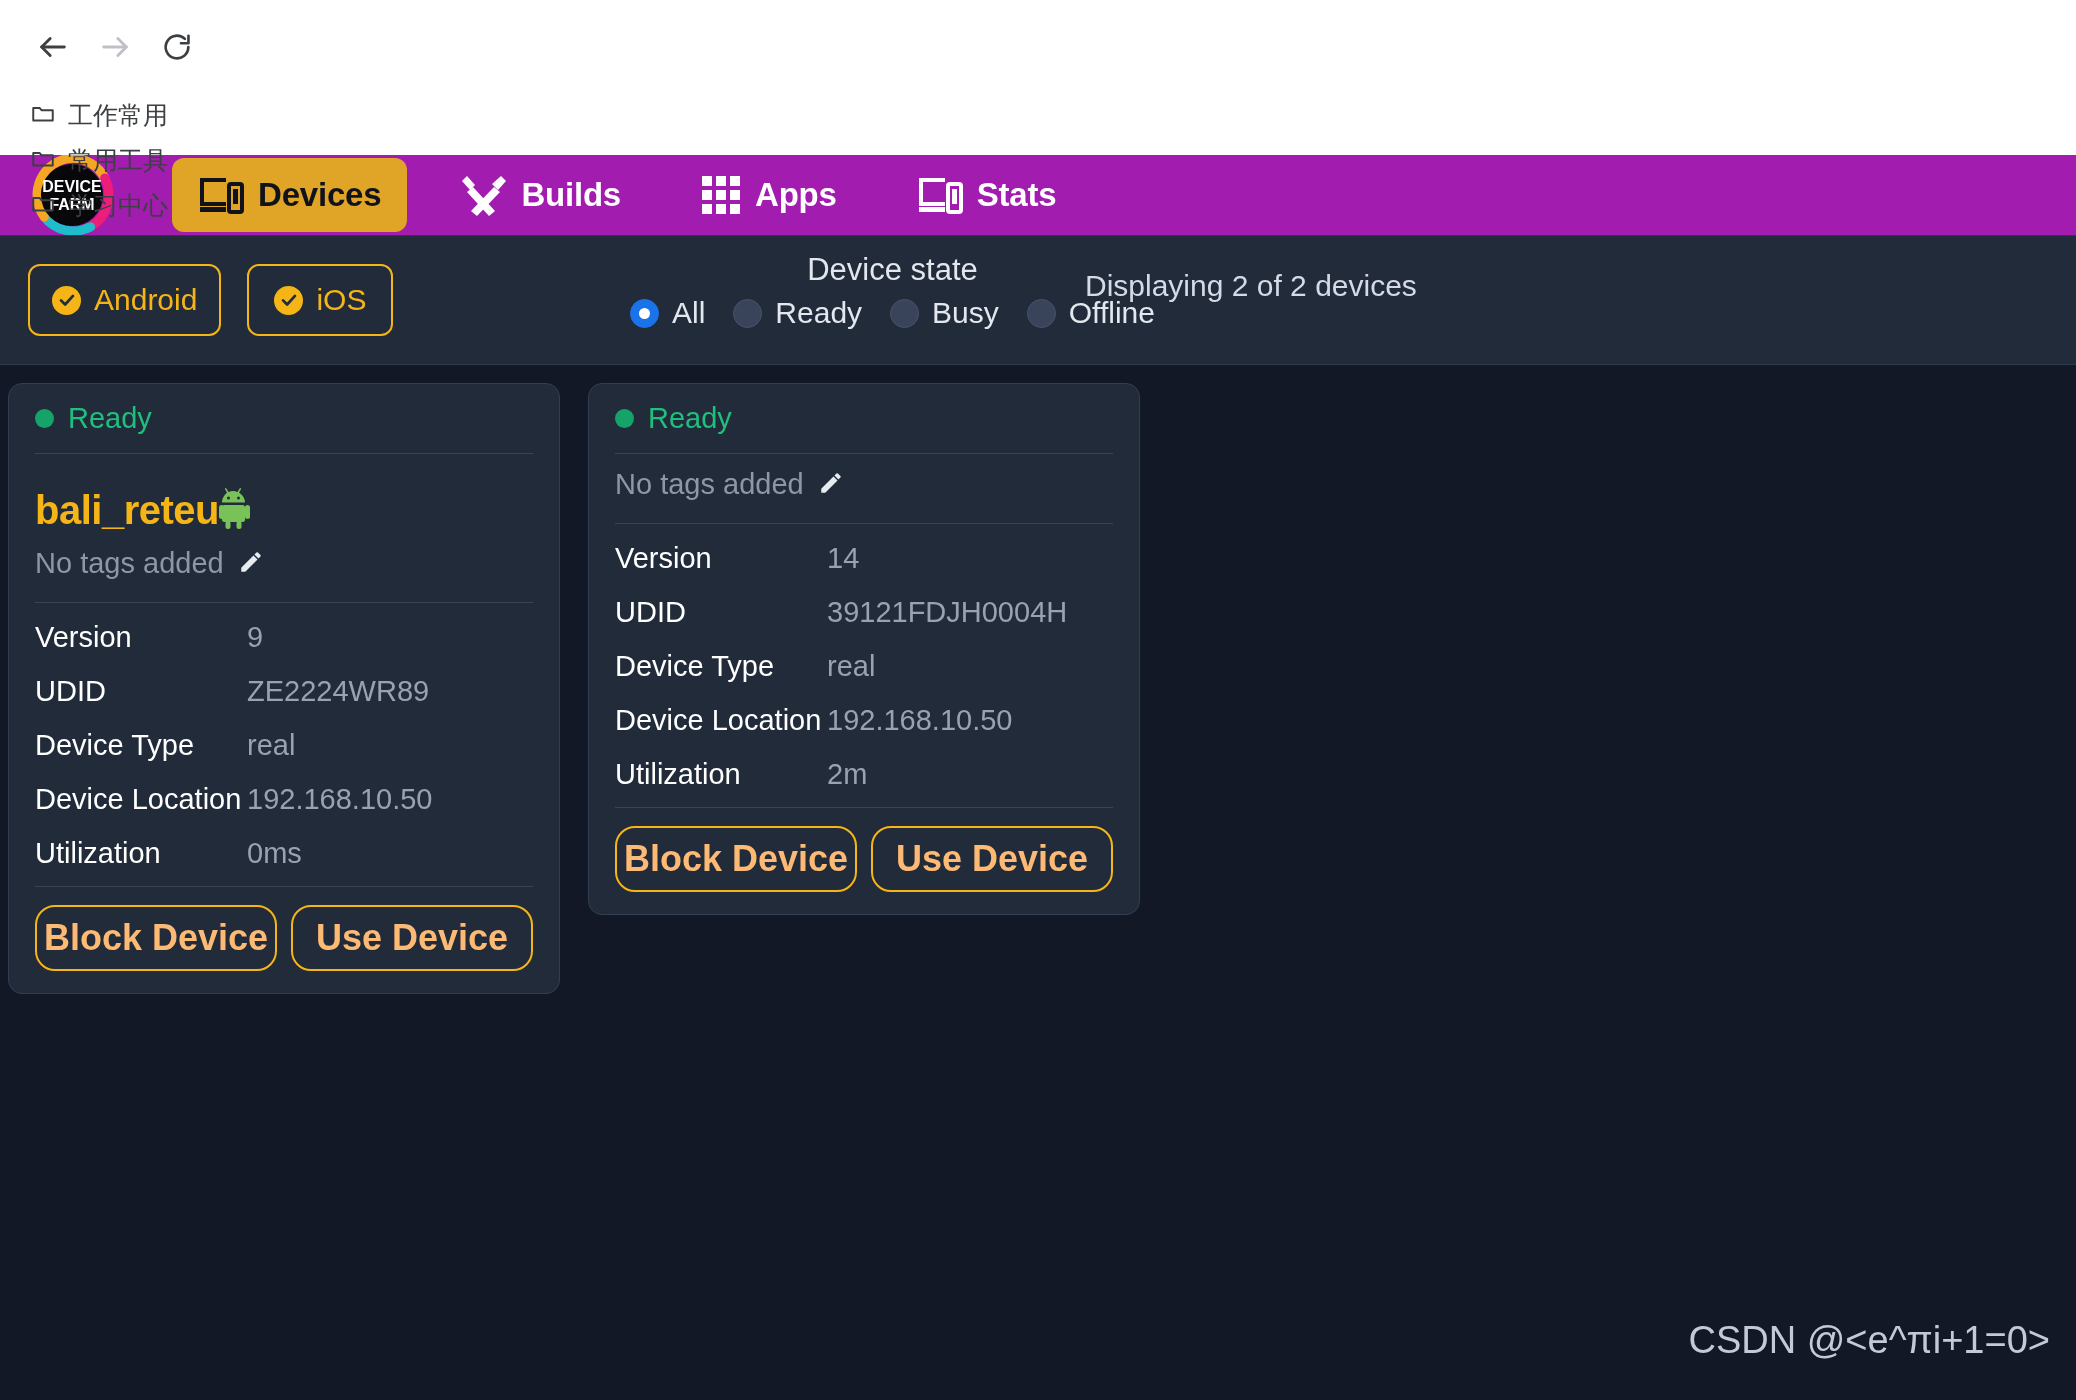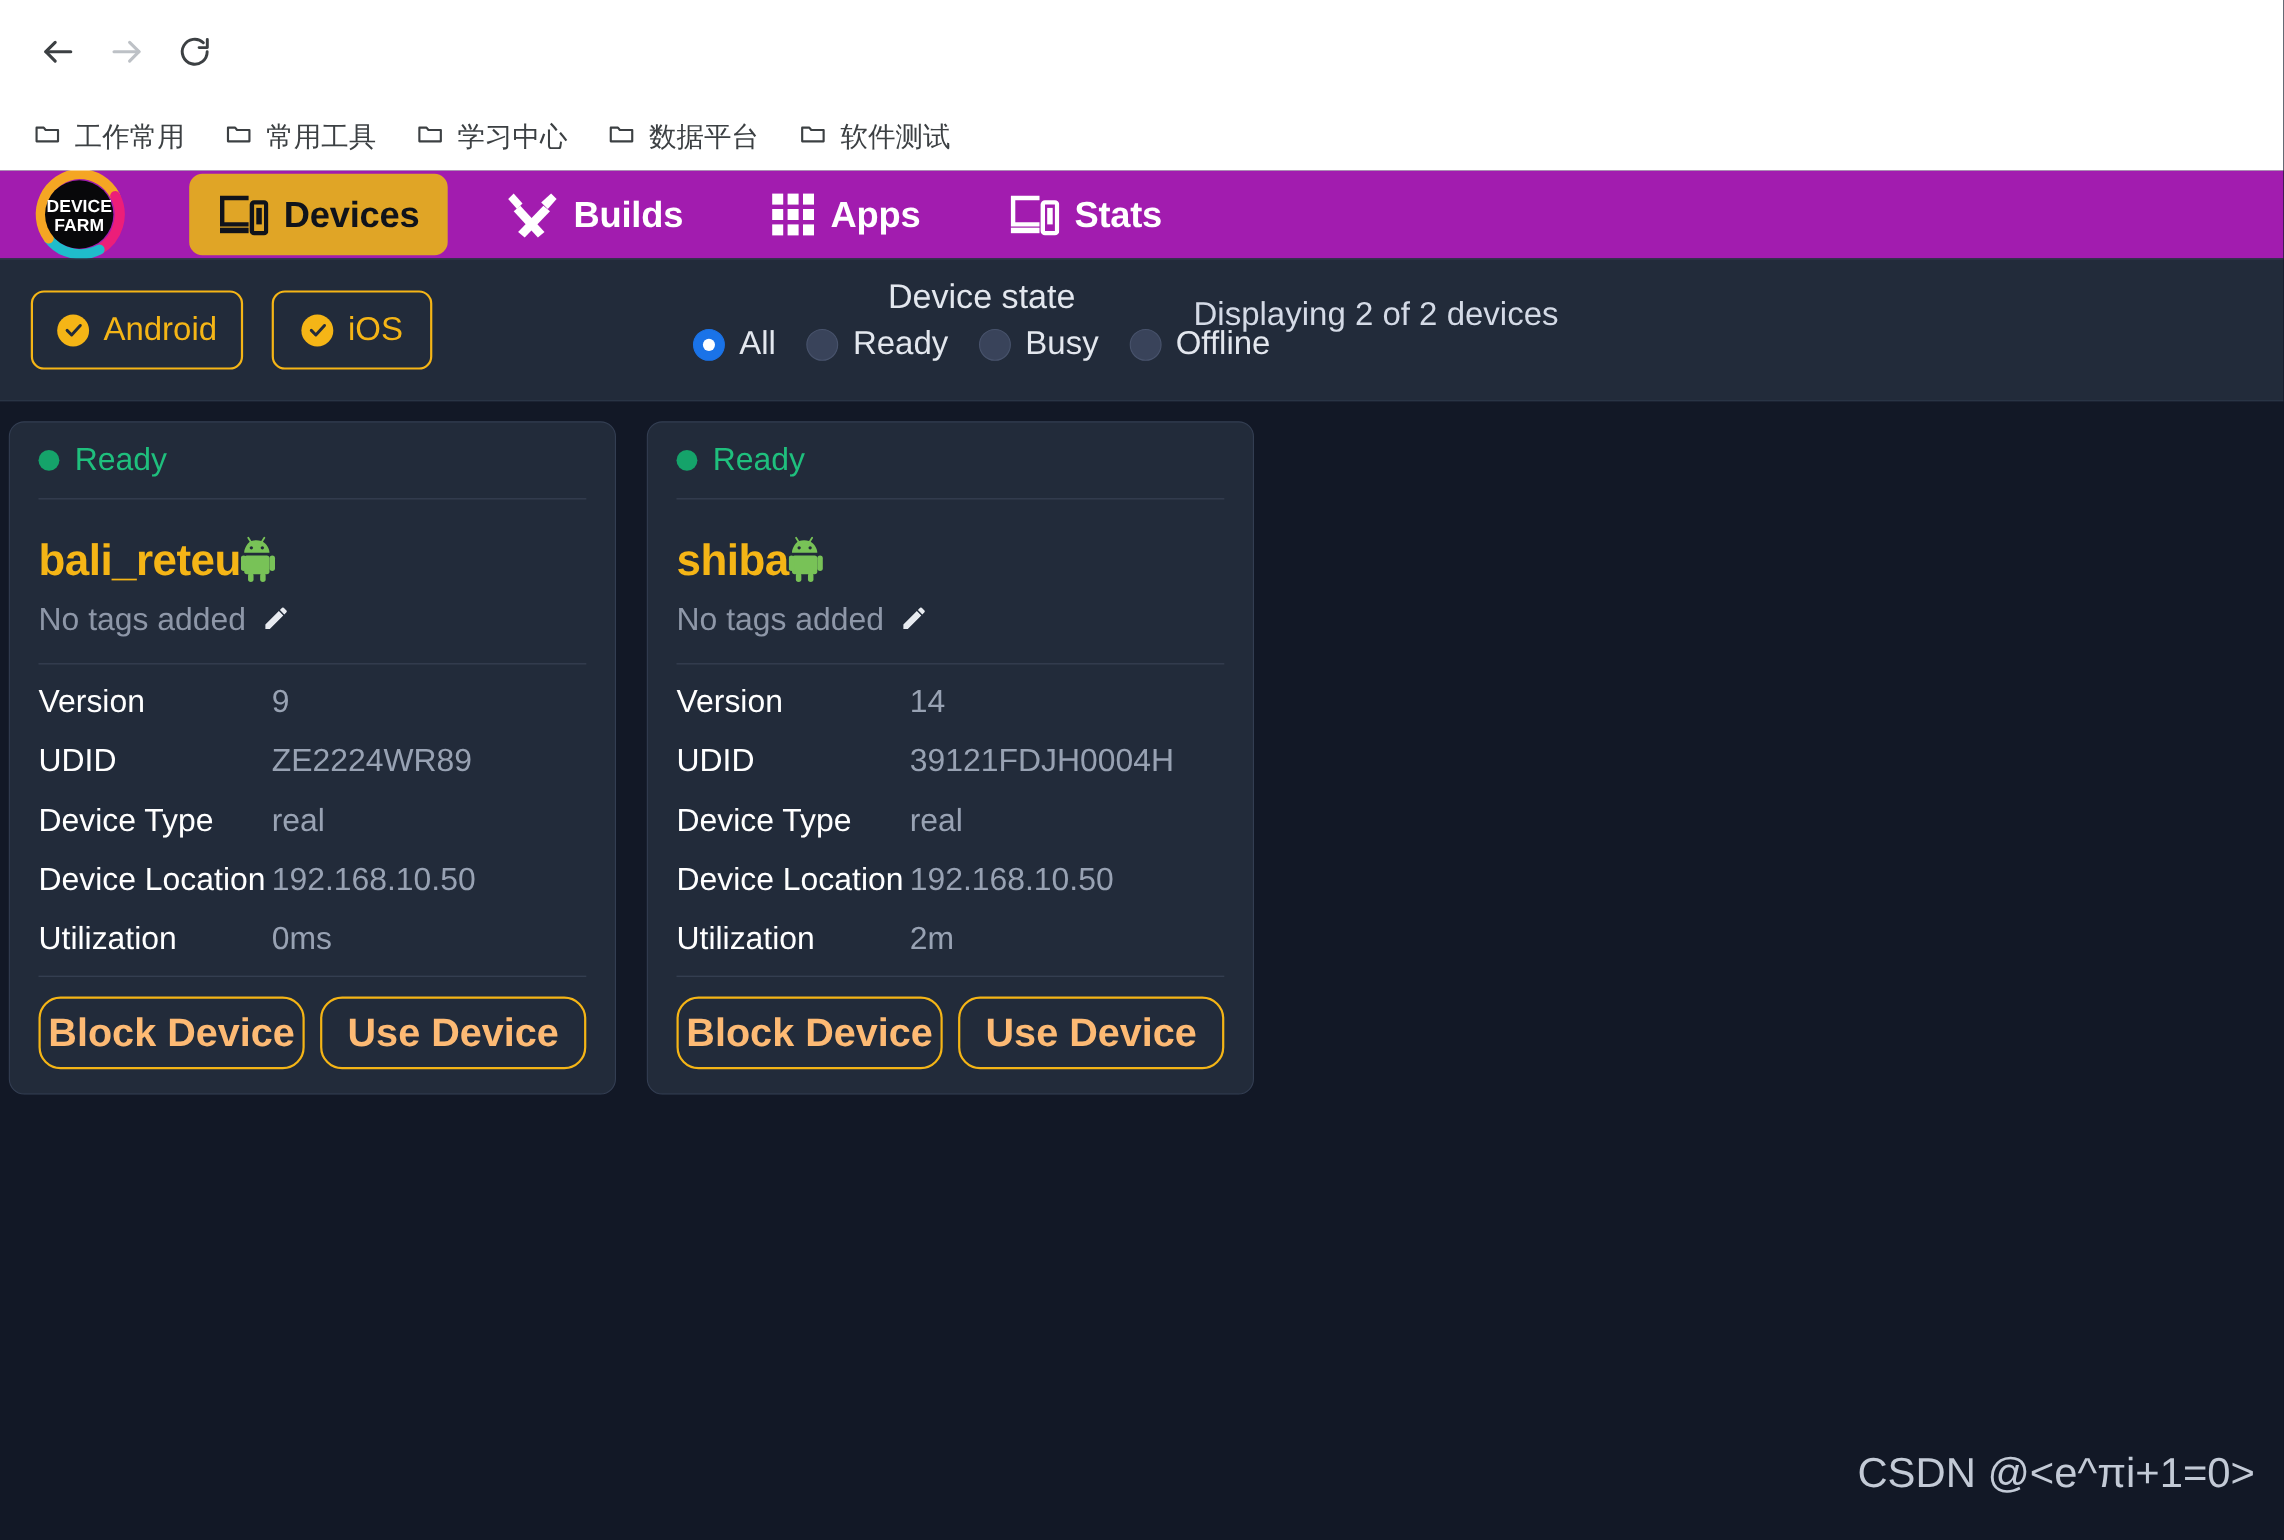--- a/index.html
+++ b/index.html
@@ -56,20 +56,21 @@
     margin-left: 20px;
     letter-spacing: 0.1px;
     white-space: nowrap;
   }
 
   .bookmarks-bar {
     display: flex;
     height: 62px;
     padding: 0 22px;
     gap: 0;
+    flex-direction: column;
   }
   .bookmark {
     display: flex;
     align-items: center;
     gap: 12px;
     padding: 6px 16px 6px 8px;
     border-radius: 6px;
     margin-right: 12px;
   }
   .bookmark-label {
@@ -546,35 +547,20 @@
         <button class="action-btn">Block Device</button>
         <button class="action-btn">Use Device</button>
       </div>
     </div>
 
     <div class="device-card">
       <div class="card-status">
         <span class="status-dot"></span>
         <span class="status-text">Ready</span>
       </div>
-      <div class="card-title-row">
-        <span class="card-title">shiba</span>
-        <span class="android-icon">
-          <svg width="38" height="42" viewBox="0 0 38 42" fill="#78c257">
-            <path d="M8 5.5l-2-3.2a.8.8 0 0 1 1.4-.8l2.1 3.4a13 13 0 0 1 9 0l2.1-3.4a.8.8 0 0 1 1.4.8l-2 3.2C23.3 7.7 26 11.3 26 15.5H3C3 11.3 5.7 7.7 8 5.5z"></path>
-            <circle cx="9.5" cy="11" r="1.5" fill="#222b3a"></circle>
-            <circle cx="19.5" cy="11" r="1.5" fill="#222b3a"></circle>
-            <rect x="3" y="18" width="23" height="17" rx="2.5"></rect>
-            <rect x="6.5" y="34" width="5" height="8" rx="2.5"></rect>
-            <rect x="17.5" y="34" width="5" height="8" rx="2.5"></rect>
-            <rect x="-1.5" y="18" width="5" height="14" rx="2.5" transform="translate(1.5 0)"></rect>
-            <rect x="26" y="18" width="5" height="14" rx="2.5"></rect>
-          </svg>
-        </span>
-      </div>
       <div class="card-tags">
         <span class="tags-text">No tags added</span>
         <span>
           <svg width="26" height="26" viewBox="0 0 24 24" fill="#e8ebf0">
             <path d="M3 17.3V21h3.7L18 9.7l-3.7-3.7zM20.7 7a1 1 0 0 0 0-1.4l-2.3-2.3a1 1 0 0 0-1.4 0l-1.8 1.8 3.7 3.7z"></path>
           </svg>
         </span>
       </div>
       <div class="specs">
         <div class="spec-row">

